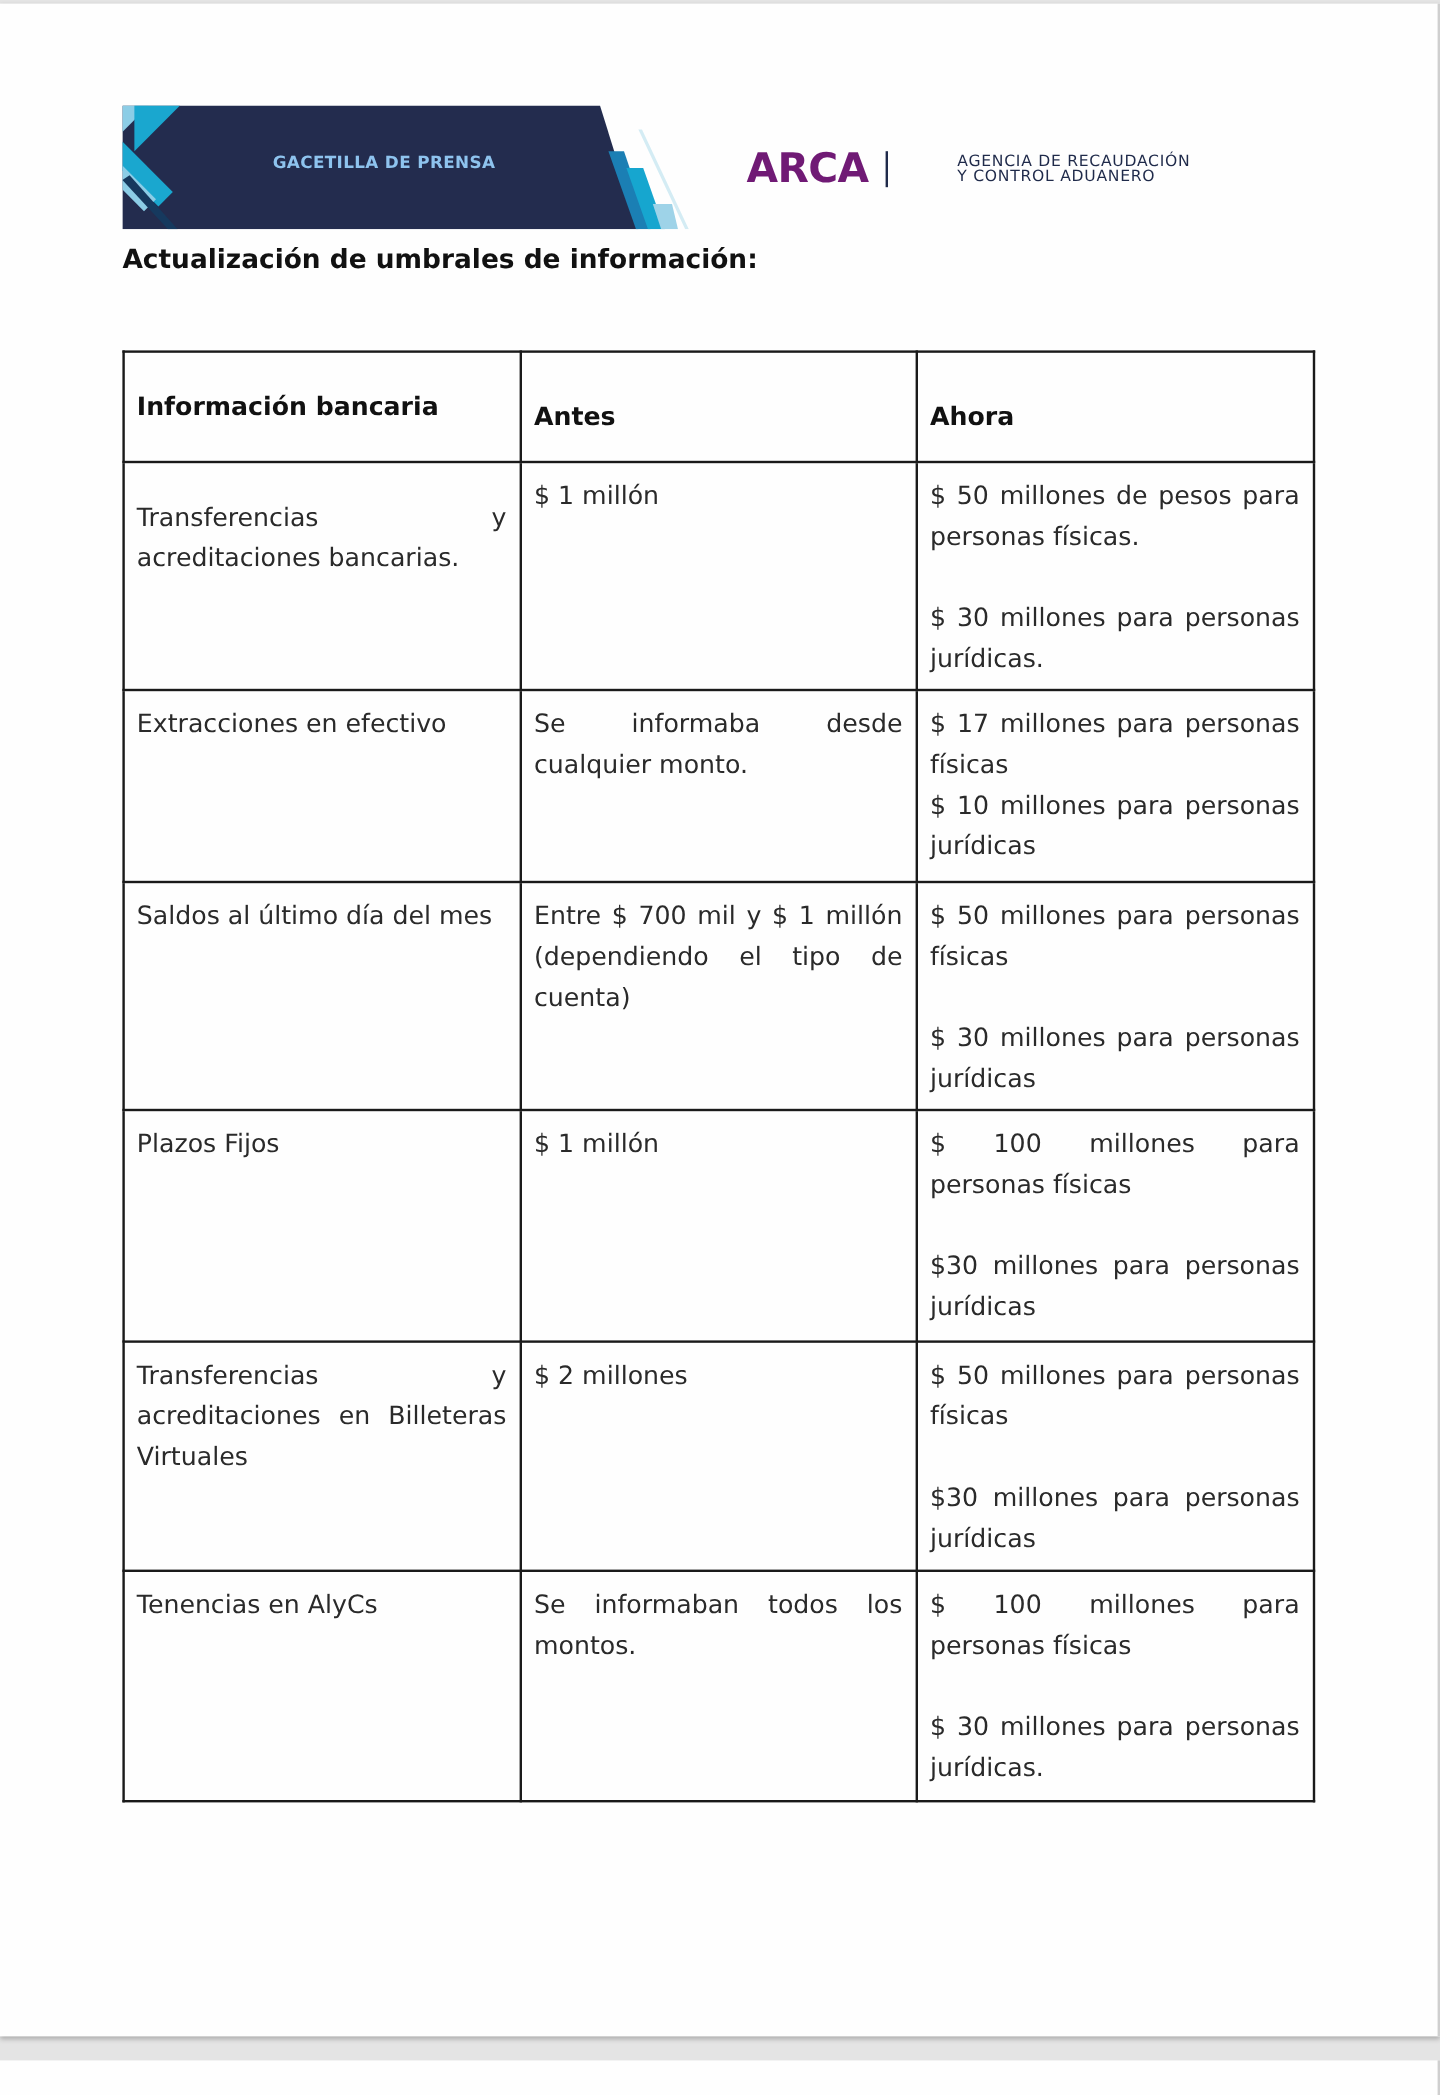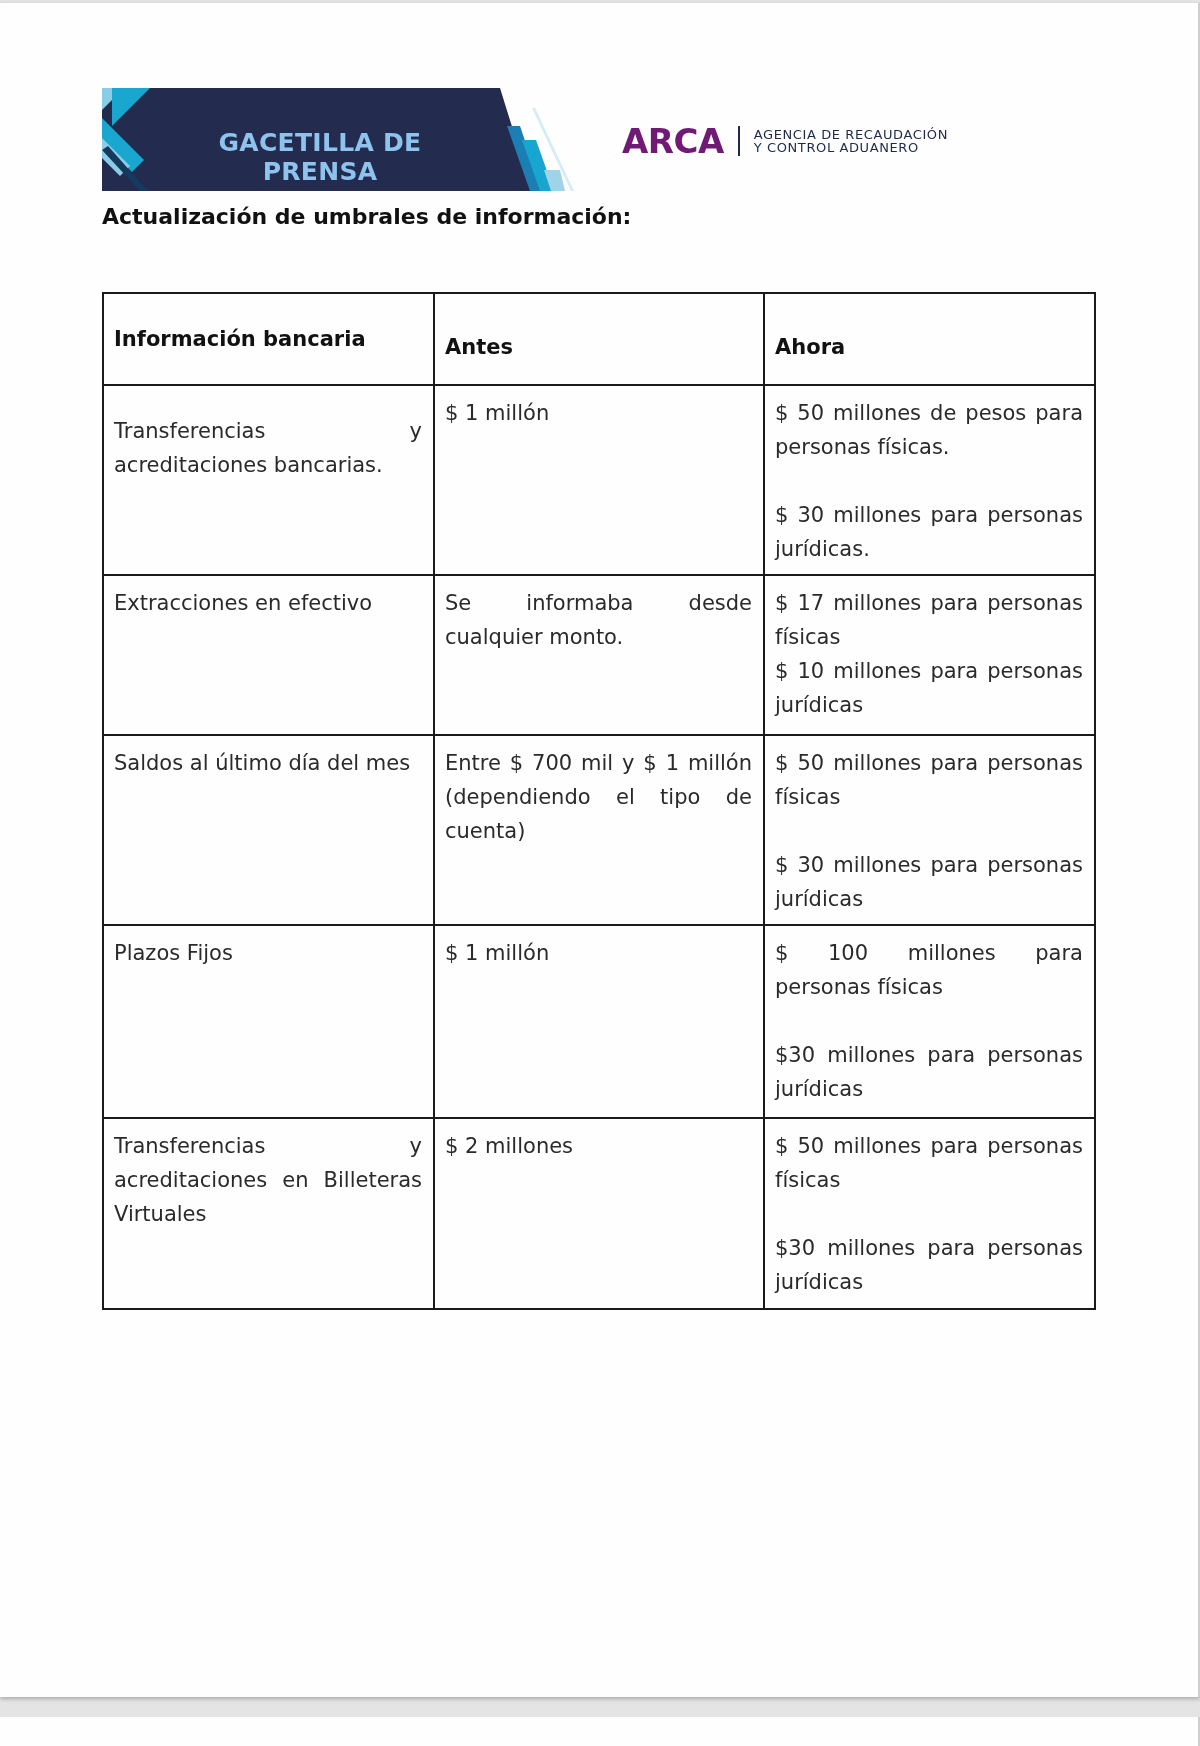--- a/index.html
+++ b/index.html
@@ -4,26 +4,26 @@
 <style>
   html, body { margin:0; padding:0; }
   body { width:1200px; height:1746px; background:#e4e4e4; position:relative; overflow:hidden;
          font-family:"Liberation Sans", sans-serif; color:#222; }
   .page { position:absolute; left:0; top:3px; width:1198px; height:1694px; background:#fefefe;
           border-right:2px solid #cfcfcf; box-shadow:0 2px 4px rgba(0,0,0,0.25); }
   .page2 { position:absolute; left:0; top:1717px; width:1198px; height:40px; background:#fefefe; border-right:2px solid #cfcfcf; }
   .banner { position:absolute; left:102px; top:85px; width:477px; height:103px; }
   .banner svg { position:absolute; left:0; top:0; }
   .banner-title { position:absolute; left:98px; top:40px; width:240px; text-align:center; color:#8ec3ee;
-                  font-family:"DejaVu Sans", sans-serif; font-weight:bold; font-size:25px; letter-spacing:0.3px; }
+                  font-family:"DejaVu Sans", sans-serif; font-weight:bold; font-size:14px; letter-spacing:0.3px; }
   .logo { position:absolute; left:622px; top:118px; height:40px; display:flex; align-items:center; }
   .logo-word { font-family:"DejaVu Sans", sans-serif; font-weight:bold; font-size:34px; color:#701a75; letter-spacing:-0.5px; }
   .logo-sep { width:2px; height:30px; background:#1f2a4a; margin:0 14px 0 14px; }
   .logo-sub { font-family:"DejaVu Sans", sans-serif; font-size:13px; color:#1f2a4a; line-height:13px; letter-spacing:0.6px; }
-  .logo-sub div { white-space:nowrap; }
+  .logo-sub div { white-space:nowrap;margin-left:44px; }
   .doc-title { position:absolute; left:102px; top:201px; font-family:"DejaVu Sans", sans-serif; font-weight:bold;
                font-size:22px; color:#111;text-align:right; }
   table.thr { position:absolute; left:102px; top:289px; width:992px; border-collapse:collapse; table-layout:fixed; }
   table.thr td, table.thr th { border:2px solid #1a1a1a; vertical-align:top; padding:10px 11px 8px 10px;
                font-family:"DejaVu Sans", sans-serif; font-size:21px; line-height:34px; color:#2a2a2a; text-align:justify;
                text-align-last:left; font-weight:normal; }
   table.thr th { font-weight:bold; color:#111; text-align:left; }
   table.thr thead tr { height:92px; }
   .h1 { vertical-align:top; padding-top:28px !important; }
   .h2, .h3 { vertical-align:top; padding-top:36px !important; }
@@ -113,17 +113,26 @@
       </tr>
       <tr style="height:191px">
         <td>Transferencias y acreditaciones en Billeteras Virtuales</td>
         <td>$ 2 millones</td>
         <td>
           <span class="block">$ 50 millones para personas físicas</span>
           <span class="block gap"></span>
           <span class="block">$30 millones para personas jurídicas</span>
         </td>
       </tr>
+      <tr style="height:192px">
+        <td>Tenencias en AlyCs</td>
+        <td>Se informaban todos los montos.</td>
+        <td>
+          <span class="block">$ 100 millones para personas físicas</span>
+          <span class="block gap"></span>
+          <span class="block">$ 30 millones para personas jurídicas.</span>
+        </td>
+      </tr>
     </tbody>
   </table>
 </div>
 
 <div class="page2"></div>
 
 </body></html>

